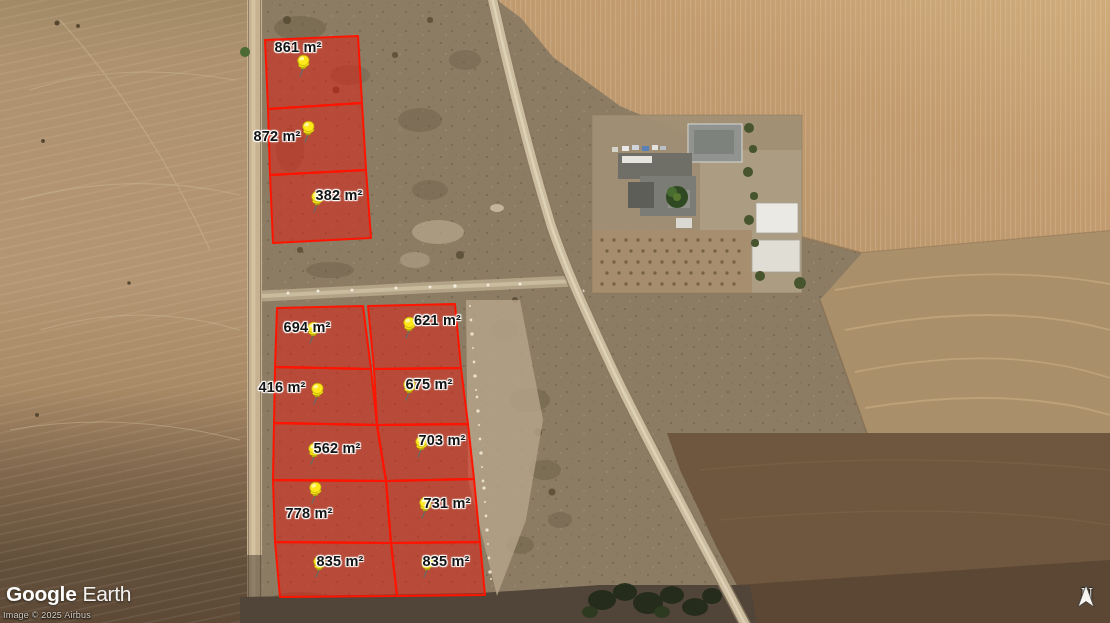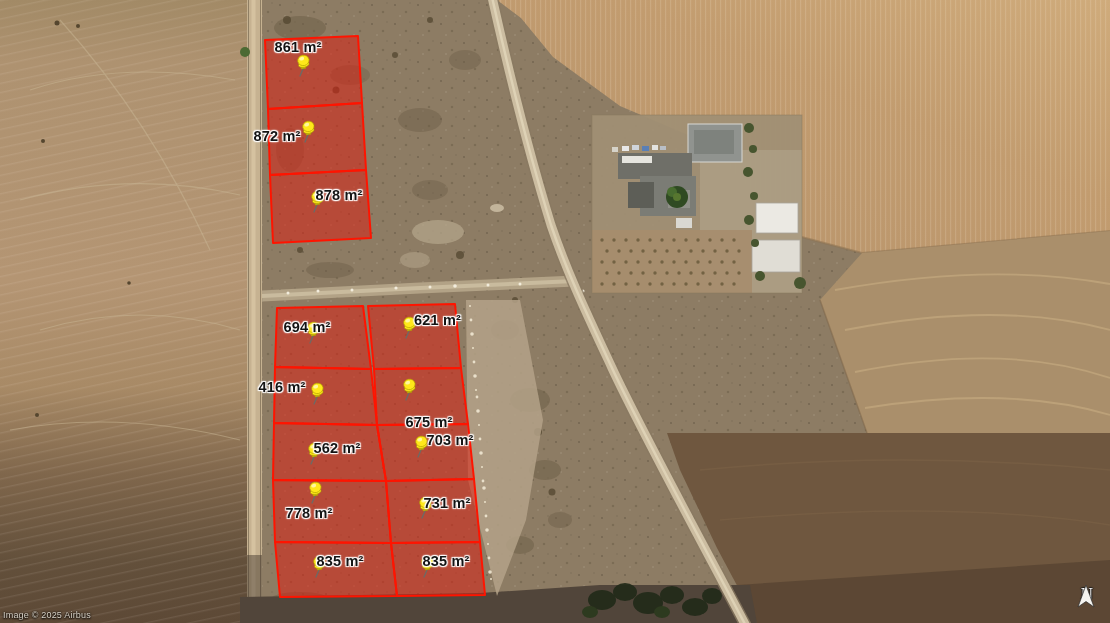--- a/index.html
+++ b/index.html
@@ -405,33 +405,36 @@
         <path d="M1,-6.9 L6,-7.8 L5.2,-10.6 L1.7,-10.1 Z" fill="#d7c50a" stroke="#a59700" stroke-width="0.5"></path>
         <ellipse cx="3.8" cy="-11.4" rx="5.4" ry="2.7" fill="#ffe81a" stroke="#a09200" stroke-width="0.6" transform="rotate(-11 3.8 -11.4)"></ellipse>
         <ellipse cx="3.4" cy="-15.6" rx="5.7" ry="5.2" fill="#ffe81a" stroke="#b7a800" stroke-width="0.7" transform="rotate(-11 3.4 -15.6)"></ellipse>
         <ellipse cx="1.7" cy="-17.3" rx="2.5" ry="1.8" fill="#fff8ad" opacity="0.9" transform="rotate(-15 1.7 -17.3)"></ellipse>
       </g>
     </svg>
 
   <div id="labels">
       <div class="parcel-label" style="left: 298px; top: 47px;">861 m²</div>
       <div class="parcel-label" style="left: 277px; top: 136px;">872 m²</div>
-      <div class="parcel-label" style="left: 339px; top: 195px;">878 m²</div>
+      <div class="parcel-label" style="left: 339px; top: 195px;">382 m²</div>
       <div class="parcel-label" style="left: 307px; top: 327px;">694 m²</div>
       <div class="parcel-label" style="left: 432px; top: 320px; padding-left: 11px;">621 m²</div>
       <div class="parcel-label" style="left: 282px; top: 387px;">416 m²</div>
-      <div class="parcel-label" style="left: 429px; top: 384px; margin-top: 38px;">675 m²</div>
+      <div class="parcel-label" style="left: 429px; top: 384px;">675 m²</div>
       <div class="parcel-label" style="left: 337px; top: 448px;">562 m²</div>
-      <div class="parcel-label" style="left: 442px; top: 440px; margin-left: 8px;">703 m²</div>
+      <div class="parcel-label" style="left: 442px; top: 440px;">703 m²</div>
       <div class="parcel-label" style="left: 309px; top: 513px;">778 m²</div>
       <div class="parcel-label" style="left: 447px; top: 503px;">731 m²</div>
       <div class="parcel-label" style="left: 340px; top: 561px;">835 m²</div>
       <div class="parcel-label" style="left: 446px; top: 561px;">835 m²</div>
     </div>
 
+  <div class="logo">
+    <span class="g">Google</span><span class="e">Earth</span>
+  </div>
   <div class="attr">Image © 2025 Airbus</div>
 
   <div class="compass">
     <svg width="22" height="24" viewBox="0 0 22 24">
       <path d="M11,1 L19,23 L11,17.5 L3,23 Z" fill="#f5f4f0" stroke="#2a2a2a" stroke-width=".7"></path>
     </svg>
     <div class="n">N</div>
   </div>
 </div>
 

